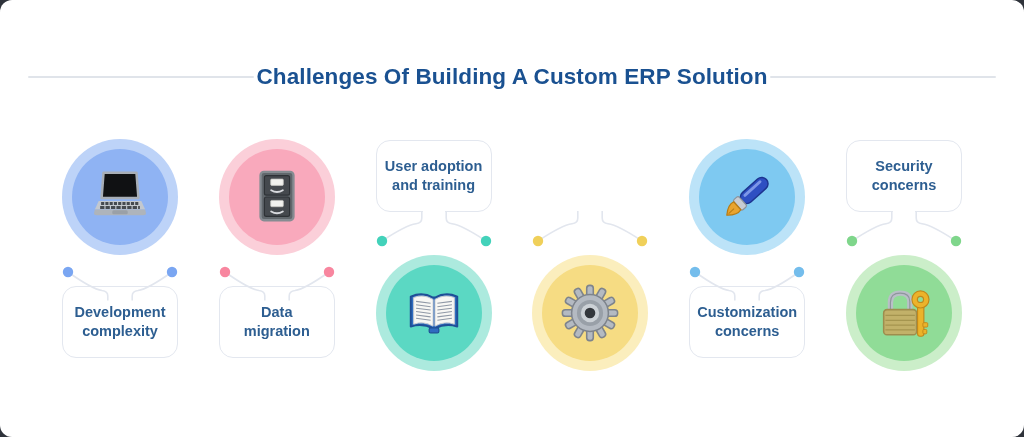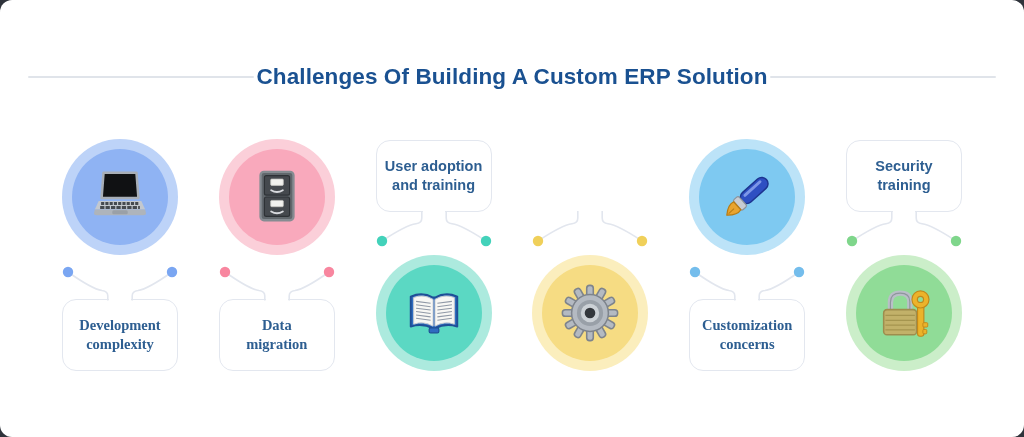--- a/index.html
+++ b/index.html
@@ -43,21 +43,21 @@
   }
   .item.circle-top .bubble{top:0;}
   .item.circle-bottom .bubble{top:116px;}
   
   .card{
     position:absolute;left:8px;width:116px;height:72px;box-sizing:border-box;
     background:#fff;border:1.5px solid var(--card-border-color,#e3e7ef);
     border-radius:14px;z-index:1;
     display:flex;align-items:center;justify-content:center;text-align:center;
   }
-  .item.circle-top .card{top:160px;font-family:Liberation Serif, serif;}
+  .item.circle-top .card{top:147px;}
   .item.circle-bottom .card{top:1px;}
   .card span{
     font-size:14.5px;line-height:1.32;font-weight:700;
     color:var(--label-color,#2d5e91);white-space:pre-line;
   }
   
   .connector{position:absolute;left:0;z-index:2;pointer-events:none;}
   .connector path{fill:none;stroke:var(--connector-color,#e2e6ee);stroke-width:1.6;}
   .connector .eraser{fill:#fff;stroke:none;}
   .connector .dot{fill:var(--dot,#bbb);stroke:none;}
@@ -226,21 +226,21 @@
       </svg>
       <div class="card">
         <span>Customization
 concerns</span>
       </div>
     </div>
 
     <div class="item circle-bottom" style="--outer: #cbeec9; --inner: #90dc97; --dot: #7fd68b;">
       <div class="card">
         <span>Security
-training</span>
+concerns</span>
       </div>
       <svg class="connector" width="132" height="46" viewBox="0 0 132 46">
         <rect class="eraser" x="54.9" y="0" width="22.2" height="3.2"></rect>
         <path d="M53.8 1 L53.8 8 C53.8 11.5 52.3 13.2 48 13.8 Q38 15.2 14 31"></path>
         <path d="M78.2 1 L78.2 8 C78.2 11.5 79.7 13.2 84 13.8 Q94 15.2 118 31"></path>
         <circle class="dot" cx="14" cy="31" r="5.2"></circle>
         <circle class="dot" cx="118" cy="31" r="5.2"></circle>
       </svg>
       <div class="bubble">
         <div class="bubble-inner">

